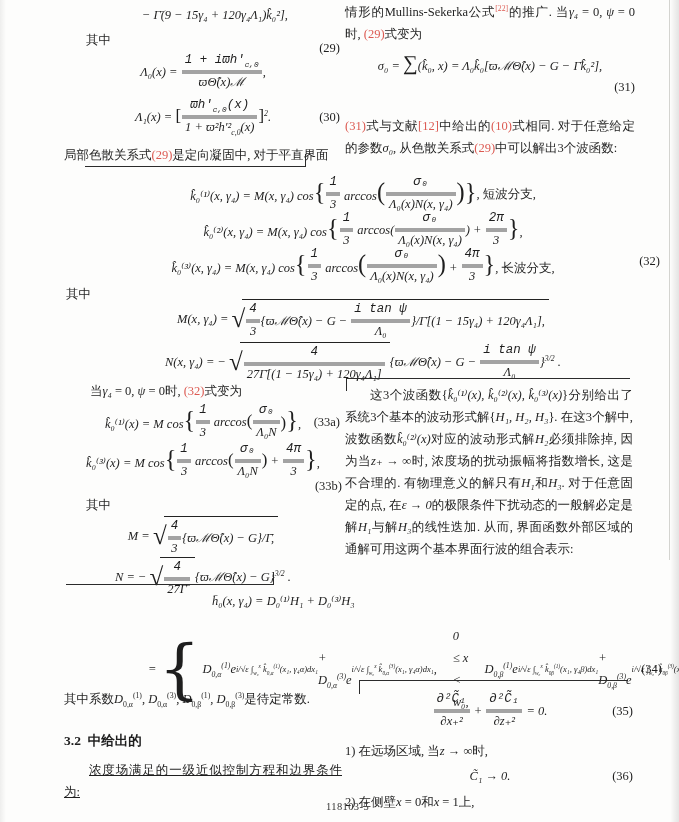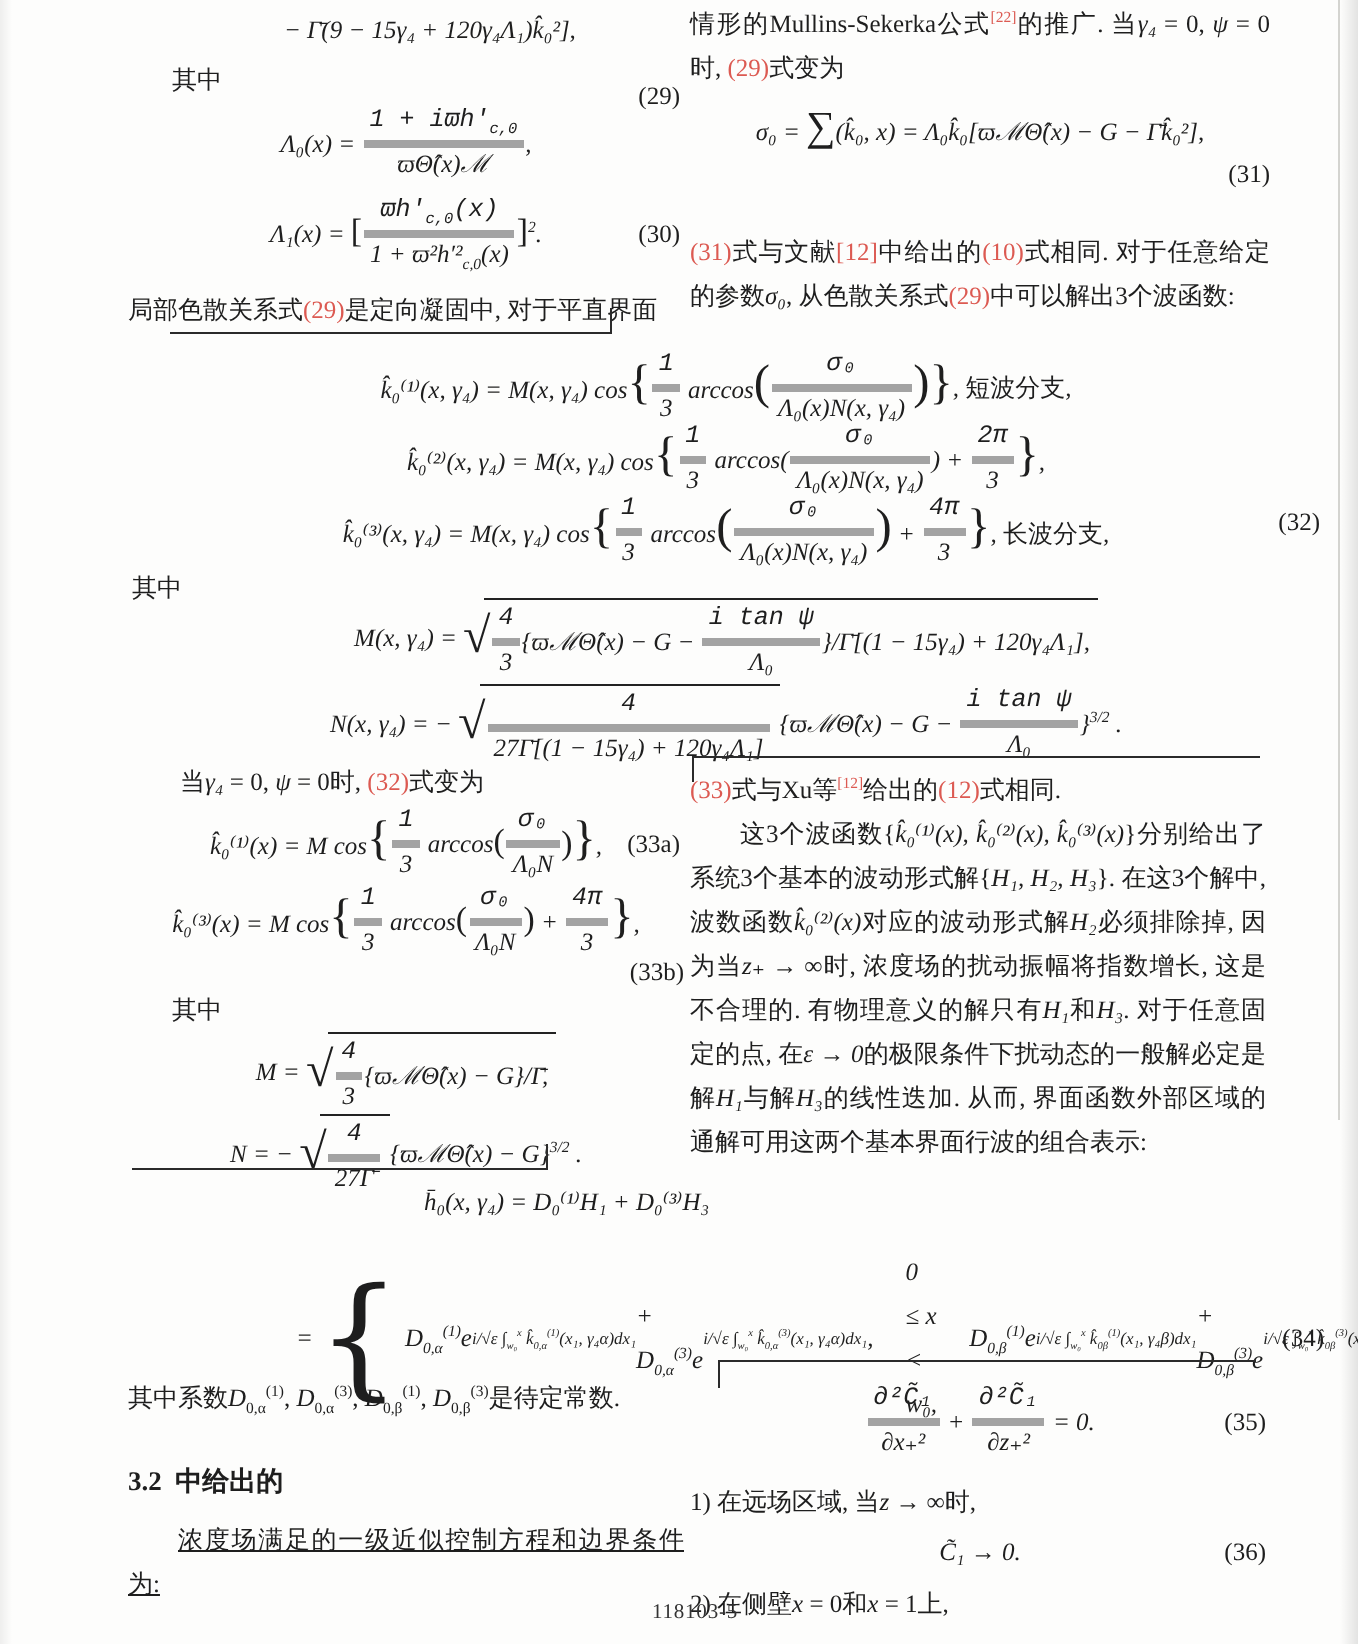--- a/index.html
+++ b/index.html
@@ -251,21 +251,20 @@
               <span class="fn" data-bind-runs="lm.N.fr.num"><span>4</span></span>
               <span class="fd" data-bind-runs="lm.N.fr.den"><span>27Γ̄</span></span>
             </span>
       </span>
         </span>
       <span data-bind-runs="lm.N.tail"><span>{ϖℳΘ̂(x) − G}</span><sup>3/2</sup><span> .</span></span>
     </div>
   </div>
 
   <div class="blk" style="left:345px; top:384px; width:288px;">
-    <div class="para" data-bind-runs="rm.p1"><span class="red">(33)</span><span>式与Xu等</span><sup class="red">[12]</sup><span>给出的</span><span class="red">(12)</span><span>式相同.</span></div>
     <div class="para ind" data-bind-runs="rm.p2"><span>这3个波函数{</span><span class="it">k̂₀⁽¹⁾(x), k̂₀⁽²⁾(x), k̂₀⁽³⁾(x)</span><span>}分别给出了系统3个基本的波动形式解{</span><span class="it">H₁, H₂, H₃</span><span>}. 在这3个解中, 波数函数</span><span class="it">k̂₀⁽²⁾(x)</span><span>对应的波动形式解</span><span class="it">H₂</span><span>必须排除掉, 因为当</span><span class="it">z₊ → ∞</span><span>时, 浓度场的扰动振幅将指数增长, 这是不合理的. 有物理意义的解只有</span><span class="it">H₁</span><span>和</span><span class="it">H₃</span><span>. 对于任意固定的点, 在</span><span class="it">ε → 0</span><span>的极限条件下扰动态的一般解必定是解</span><span class="it">H₁</span><span>与解</span><span class="it">H₃</span><span>的线性迭加. 从而, 界面函数外部区域的通解可用这两个基本界面行波的组合表示:</span></div>
   </div>
 
   <div class="hline" style="left:66px; top:584px; width:208px;"></div>
   <div class="vline" style="left:273px; top:572px; height:13px;"></div>
 
   <div class="blk" style="left:64px; top:590px; width:600px;">
     <div class="eq" style="padding-left:148px;" data-bind-runs="e34.l0"><span>h̄₀(x, γ₄) = D₀⁽¹⁾H₁ + D₀⁽³⁾H₃</span></div>
     <div class="cases" style="position:relative; padding-left:84px; margin-top:2px;">
       <span class="eq" data-bind="e34.eqsign">=</span>

